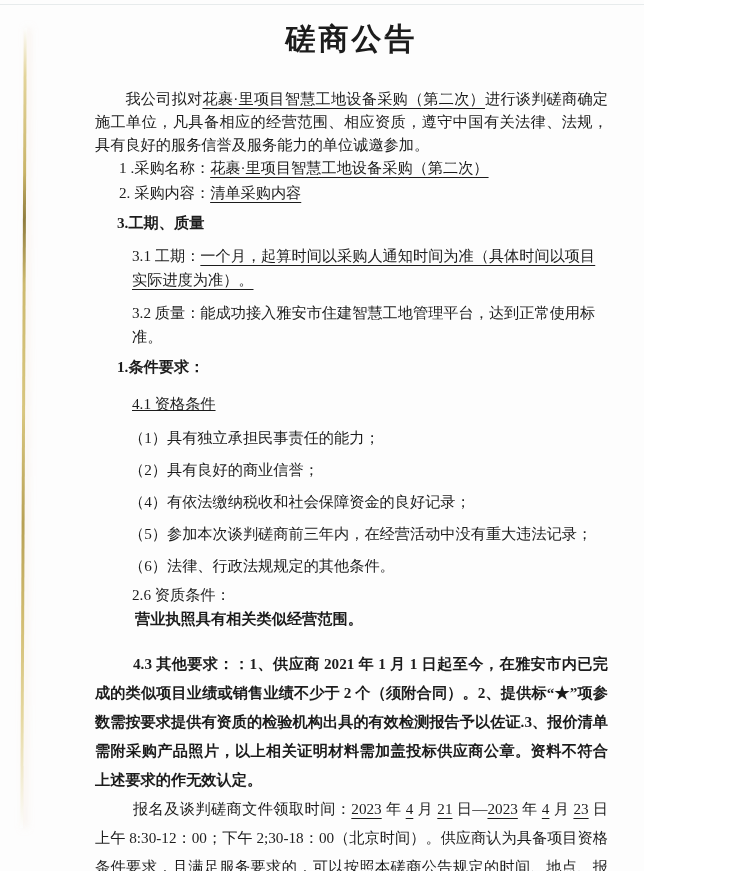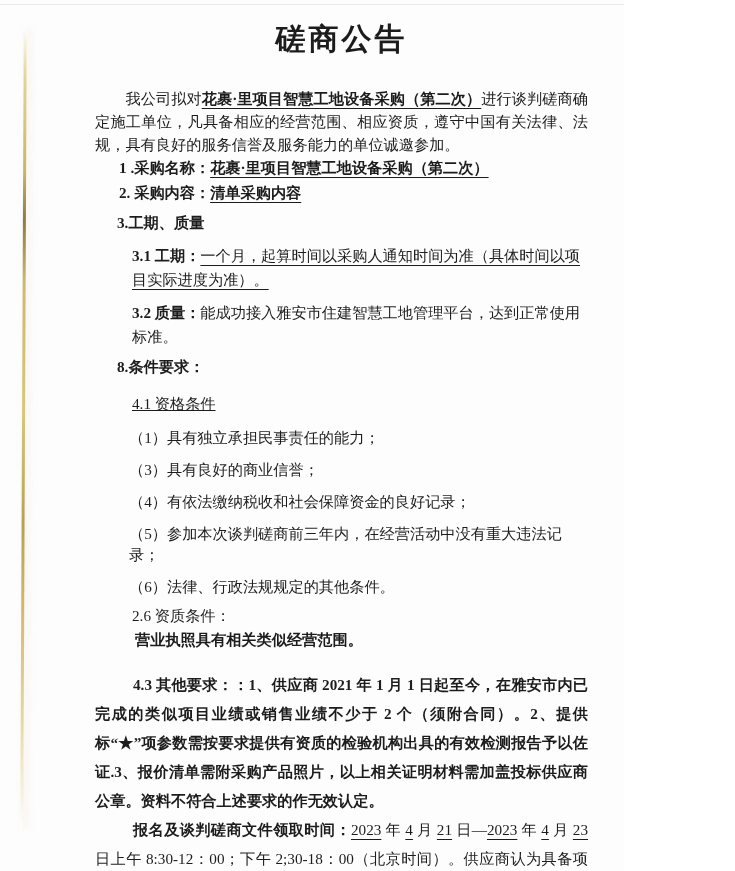--- a/index.html
+++ b/index.html
@@ -3,20 +3,21 @@
 <meta charset="utf-8">
 <style>
   html,body { margin:0; padding:0; background:#ffffff; }
   .page {
     position:relative;
     width:624px; height:871px;
     background:#fdfdfd;
     overflow:hidden;
     font-family:"Liberation Serif","DejaVu Serif",serif;
     color:#1c1c1c;
+    padding-left:20px;
   }
   .scan-top-line {
     position:absolute; top:4px; left:0; right:0; height:1px;
     background:#e7ebec;
   }
   .scan-edge {
     position:absolute; left:22px; top:28px; width:3px; height:800px;
     background:linear-gradient(to bottom,
       rgba(220,205,150,0) 0%,
       #e3d49a 6%,
@@ -40,21 +41,21 @@
     font-size:30px; font-weight:bold; letter-spacing:3px;
     line-height:36px;
   }
   .body-text { font-size:15.2px; }
   .intro {
     margin:30px 0 0 0;
     line-height:23px;
     text-align:justify;
     text-indent:2em;
   }
-  .b { font-weight:bold; }
+  .b { font-weight:normal; }
   .u { text-decoration:underline; text-underline-offset:3.5px; text-decoration-thickness:1.2px; }
   .num-item { margin:0 0 0 24px; line-height:24.5px; }
   .sec-heading { margin:5px 0 0 22px; line-height:25px; font-weight:bold; }
   .sub-line { margin:9px 0 0 37px; line-height:24px; }
   .sub-plain { margin:14px 0 12px 37px; line-height:22px;text-decoration:underline; }
   .qual-item { margin:11px 0 0 34px; line-height:21px; }
   .cred-heading { margin:8px 0 0 37px; line-height:22px; }
   .cred-content { margin:2px 0 0 40px; line-height:22px; font-weight:bold; }
   .para43 {
     margin:19px 0 0 0;
@@ -87,26 +88,26 @@
     <div class="num-item"><span class="b">1 .采购名称：</span><span class="b u">花裹·里项目智慧工地设备采购（第二次）</span></div>
 
     <div class="num-item"><span class="b">2. 采购内容：</span><span class="b u">清单采购内容</span></div>
 
     <div class="sec-heading">3.工期、质量</div>
 
     <div class="sub-line"><span class="b">3.1 工期：</span><span class="u">一个月，起算时间以采购人通知时间为准（具体时间以项目实际进度为准）。</span></div>
 
     <div class="sub-line"><span class="b">3.2 质量：</span><span>能成功接入雅安市住建智慧工地管理平台，达到正常使用标准。</span></div>
 
-    <div class="sec-heading">8.条件要求：</div>
+    <div class="sec-heading">1.条件要求：</div>
 
     <div class="sub-plain">4.1 资格条件</div>
 
     <div class="qual-item">（1）具有独立承担民事责任的能力；</div>
-    <div class="qual-item">（3）具有良好的商业信誉；</div>
+    <div class="qual-item">（2）具有良好的商业信誉；</div>
     <div class="qual-item">（4）有依法缴纳税收和社会保障资金的良好记录；</div>
     <div class="qual-item">（5）参加本次谈判磋商前三年内，在经营活动中没有重大违法记录；</div>
     <div class="qual-item">（6）法律、行政法规规定的其他条件。</div>
 
     <div class="cred-heading">2.6 资质条件：</div>
     <div class="cred-content">营业执照具有相关类似经营范围。</div>
 
     <p class="para43"><span>4.3 其他要求：</span><span>：1、供应商 2021 年 1 月 1 日起至今，在雅安市内已完成的类似项目业绩或销售业绩不少于 2 个（须附合同）。2、提供标“★”项参数需按要求提供有资质的检验机构出具的有效检测报告予以佐证.3、报价清单需附采购产品照片，以上相关证明材料需加盖投标供应商公章。资料不符合上述要求的作无效认定。</span></p>
 
     <p class="para-signup"><span class="b">报名及谈判磋商文件领取时间：</span><span class="u">2023</span><span> 年 </span><span class="u">4</span><span> 月 </span><span class="u">21</span><span> 日—</span><span class="u">2023</span><span> 年 </span><span class="u">4</span><span> 月 </span><span class="u">23</span><span> 日上午 8:30-12：00；下午 2;30-18：00（北京时间）。供应商认为具备项目资格条件要求，且满足服务要求的，可以按照本磋商公告规定的时间、地点、报名方式，进行领取谈判磋商文件。</span></p>

